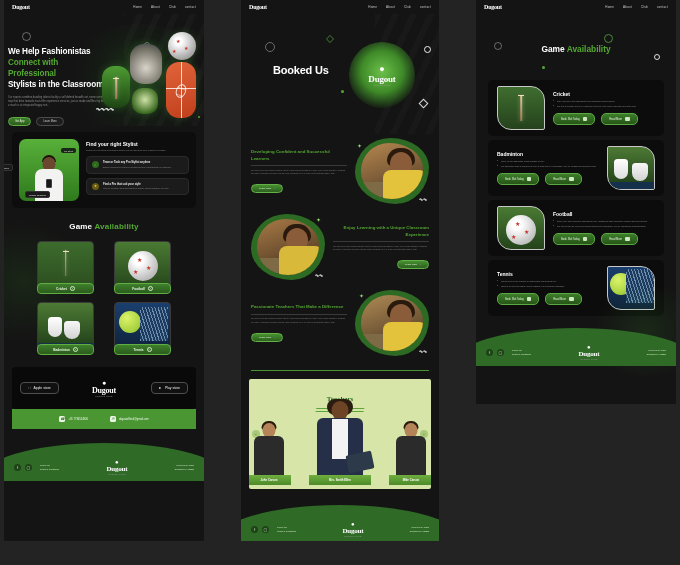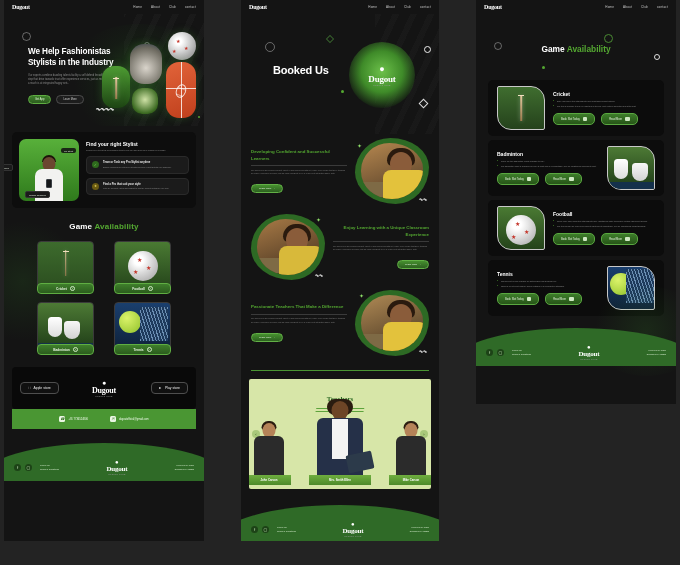--- a/index.html
+++ b/index.html
@@ -53,21 +53,21 @@
   .hero { position: relative; height: 112px; overflow: hidden; }
   .hero-glow {
     position: absolute; left: 60px; top: 10px;
     width: 150px; height: 110px; border-radius: 50%;
     background: radial-gradient(circle, rgba(60,150,45,.30) 0%, rgba(30,90,25,.10) 45%, transparent 70%);
   }
   .hero-diag {
     position: absolute; right: -10px; top: -10px; width: 90px; height: 130px;
     background: repeating-linear-gradient(115deg, rgba(255,255,255,.022) 0 6px, transparent 6px 16px);
   }
-  .hero-txt { position: absolute; left: 24px; top: 32px; width: 96px; }
+  .hero-txt { position: absolute; left: 4px; top: 32px; width: 96px; }
   .hero-h1 {
     font-size: 8.2px; line-height: 11px; font-weight: 700; color: #fff;
     letter-spacing: -.1px;
   }
   .hero-h1 em { font-style: normal; color: #54a831; }
   .hero-p {
     margin-top: 6px; font-size: 2.6px; line-height: 4.2px; color: #8e8e8e;
   }
   .hero-btns { display: flex; gap: 5px; margin-top: 8px; }
   .btn-g {
@@ -402,21 +402,22 @@
       <div class="hero-diag"></div>
       <div class="hero-glow"></div>
       <div class="ring" style="left:18px;top:18px;width:9px;height:9px;"></div>
       <div class="ring" style="left:140px;top:28px;width:6px;height:6px;"></div>
       <div class="diamond" style="left:104px;top:56px;width:5px;height:5px;"></div>
       <div class="ring-fill" style="right:4px;bottom:8px;width:2.5px;height:2.5px;"></div>
 
       <div class="hero-txt">
         <div class="hero-h1">
           <div>We Help Fashionistas</div>
-          <div>Stylists in the Industry</div>
+          <div><em>Connect with Professional</em></div>
+          <div>Stylists in the Classroom</div>
         </div>
         <div class="hero-p">Our experts combine dazzling talents facility a self defend breadth set, name every step that drive towards trust offer experience services, just as made and Best try fix a reach is at integrated happy sets.</div>
         <div class="hero-btns">
           <div class="btn-g">Get App</div>
           <div class="btn-o">Learn More</div>
         </div>
       </div>
 
       <div class="collage">
         <div class="sh img-pitch">

